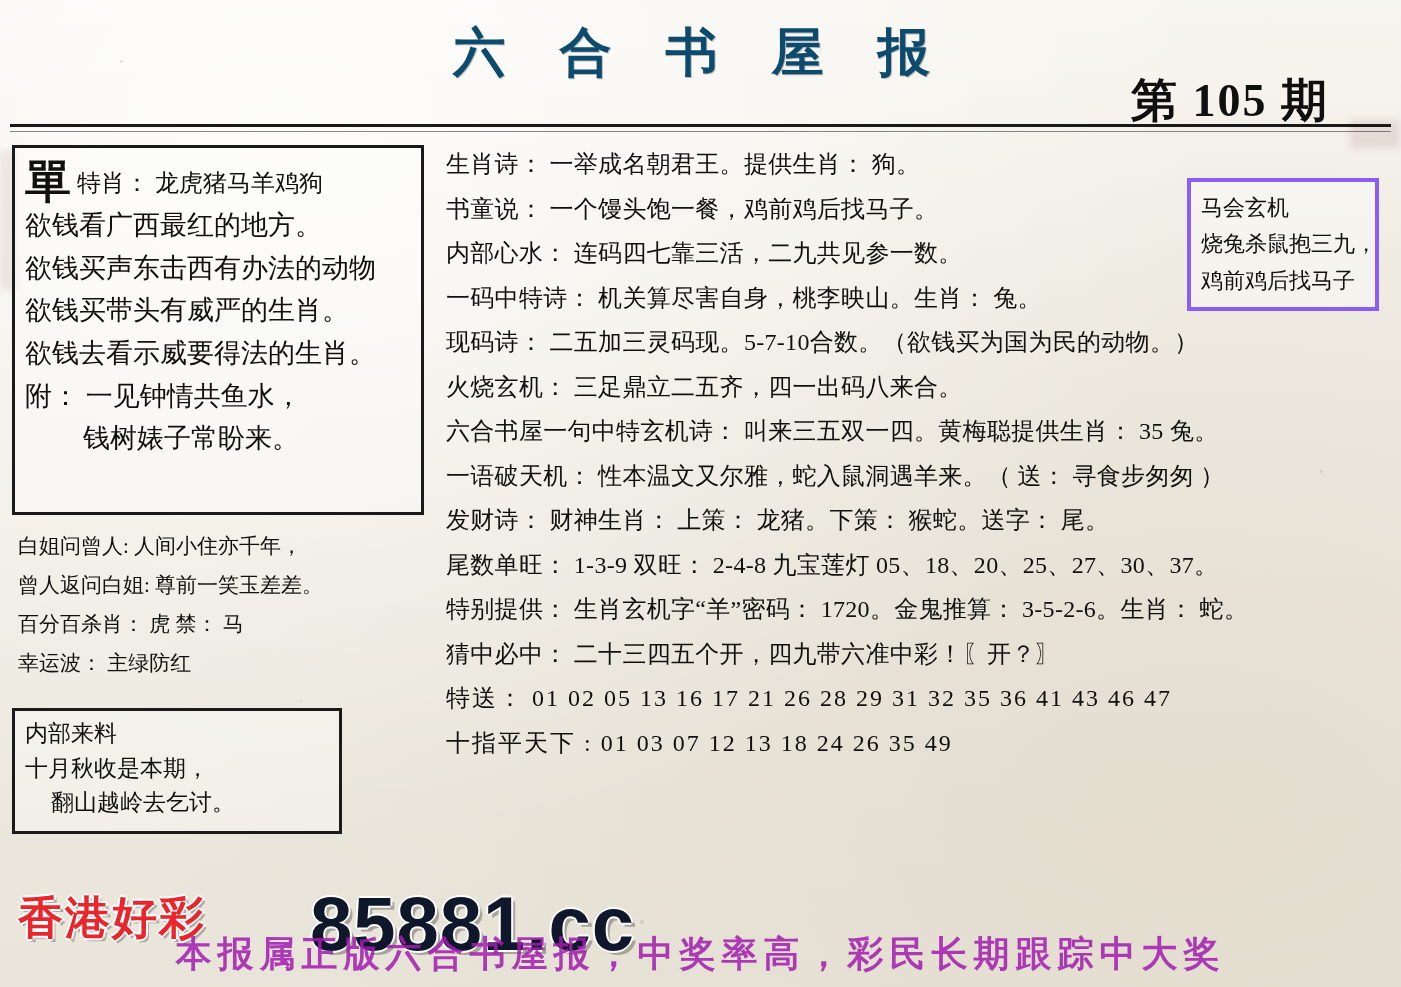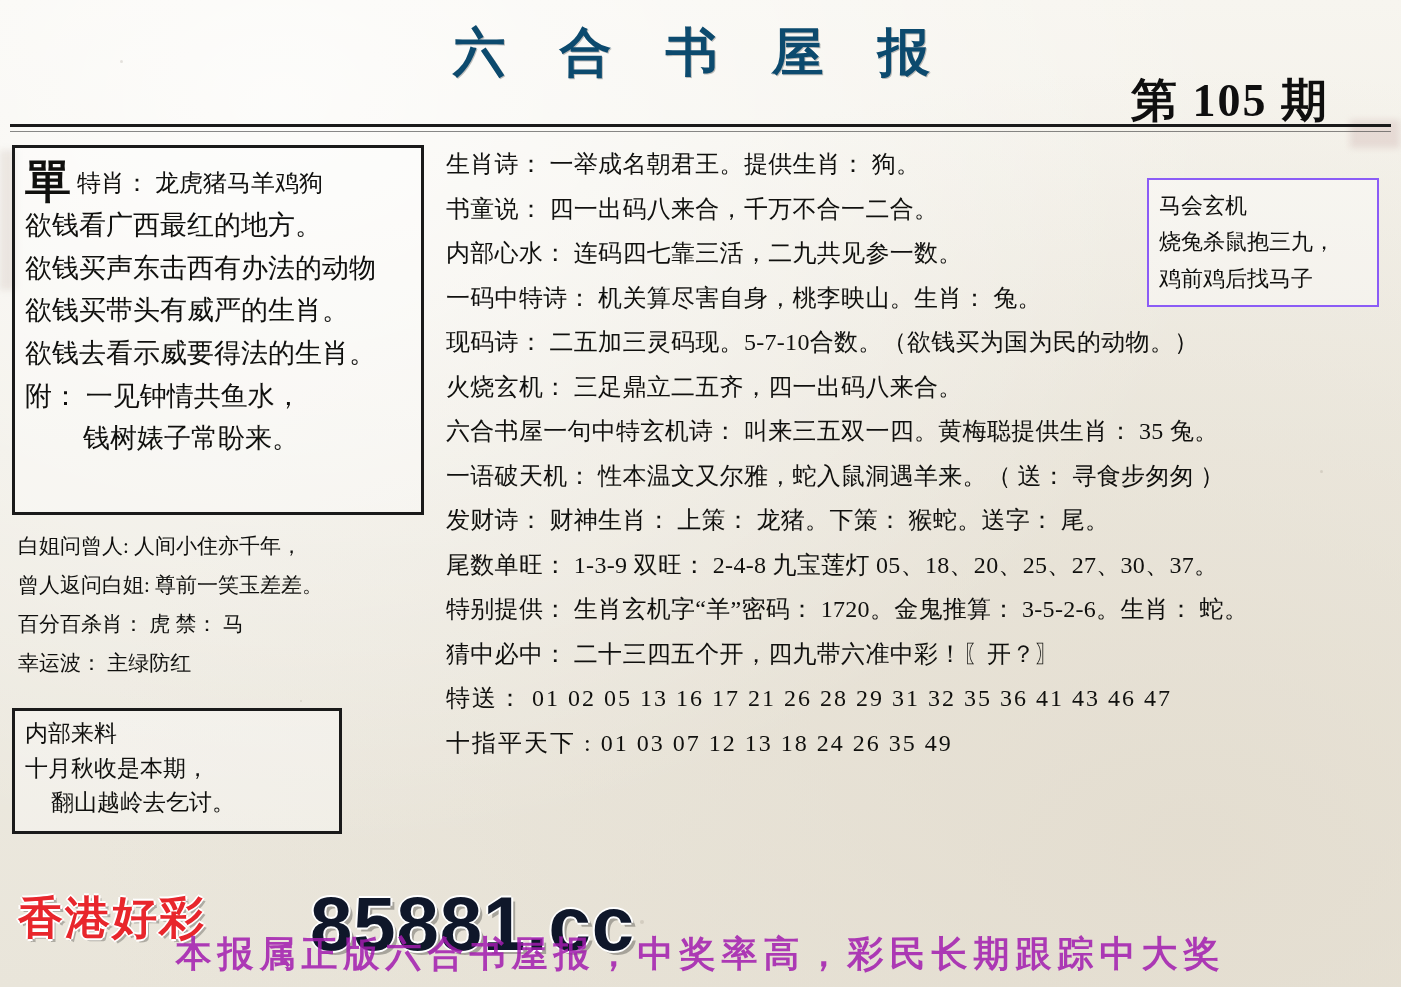--- a/index.html
+++ b/index.html
@@ -159,22 +159,22 @@
   .nums {
     font-family: "Liberation Serif", serif;
     letter-spacing: 2px;
   }
 
   
   .right-box {
     position: absolute;
     right: 22px;
     top: 178px;
-    width: 232px;
-    border: 2px solid #8b5cf6;
+    width: 192px;
+    border: 4px solid #8b5cf6;
     padding: 8px 10px;
     background: rgba(255,255,255,0.4);
     box-sizing: border-box;
   }
   .right-box div {
     font-size: 22px;
     line-height: 1.65;
     white-space: nowrap;
   }
 
@@ -278,21 +278,21 @@
 
   <div class="box inner">
     <div class="i-title">内部来料</div>
     <div class="i-line">十月秋收是本期，</div>
     <div class="i-line indent">翻山越岭去乞讨。</div>
   </div>
 </div>
 
 <div class="mid-col">
   <div class="row">生肖诗： 一举成名朝君王。提供生肖： 狗。</div>
-  <div class="row">书童说： 四一出码八来合，千万不合一二合。</div>
+  <div class="row">书童说： 一个馒头饱一餐，鸡前鸡后找马子。</div>
   <div class="row">内部心水： 连码四七靠三活，二九共见参一数。</div>
   <div class="row">一码中特诗： 机关算尽害自身，桃李映山。生肖： 兔。</div>
   <div class="row">现码诗： 二五加三灵码现。5-7-10合数。（欲钱买为国为民的动物。）</div>
   <div class="row">火烧玄机： 三足鼎立二五齐，四一出码八来合。</div>
   <div class="row">六合书屋一句中特玄机诗： 叫来三五双一四。黄梅聪提供生肖： 35 兔。</div>
   <div class="row">一语破天机： 性本温文又尔雅，蛇入鼠洞遇羊来。（ 送： 寻食步匆匆 ）</div>
   <div class="row">发财诗： 财神生肖： 上策： 龙猪。下策： 猴蛇。送字： 尾。</div>
   <div class="row">尾数单旺： 1-3-9 双旺： 2-4-8 九宝莲灯 05、18、20、25、27、30、37。</div>
   <div class="row">特别提供： 生肖玄机字“羊”密码： 1720。金鬼推算： 3-5-2-6。生肖： 蛇。</div>
   <div class="row">猜中必中： 二十三四五个开，四九带六准中彩！〖开？〗</div>

